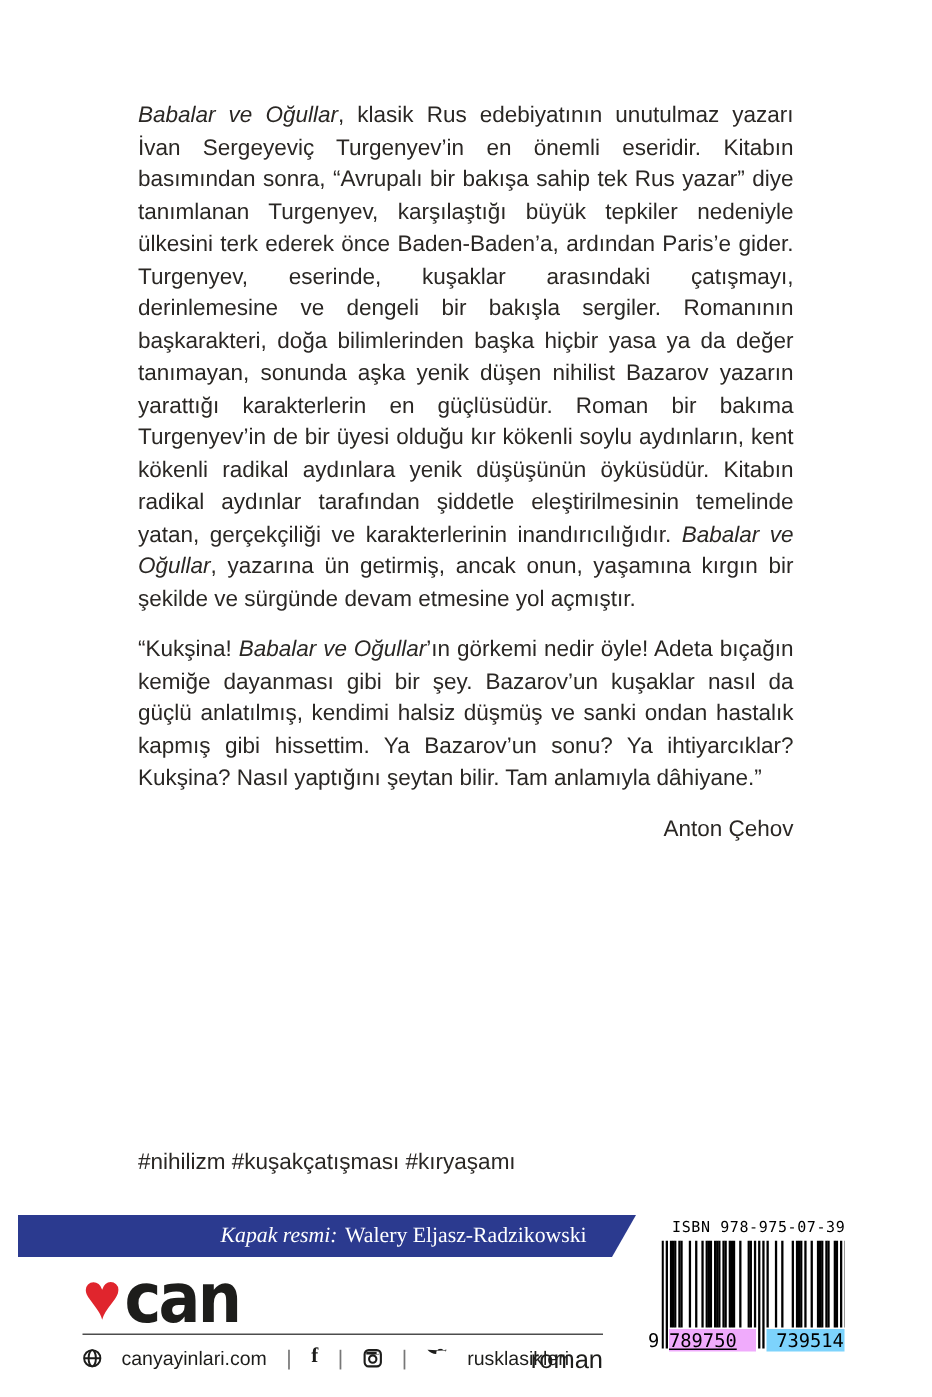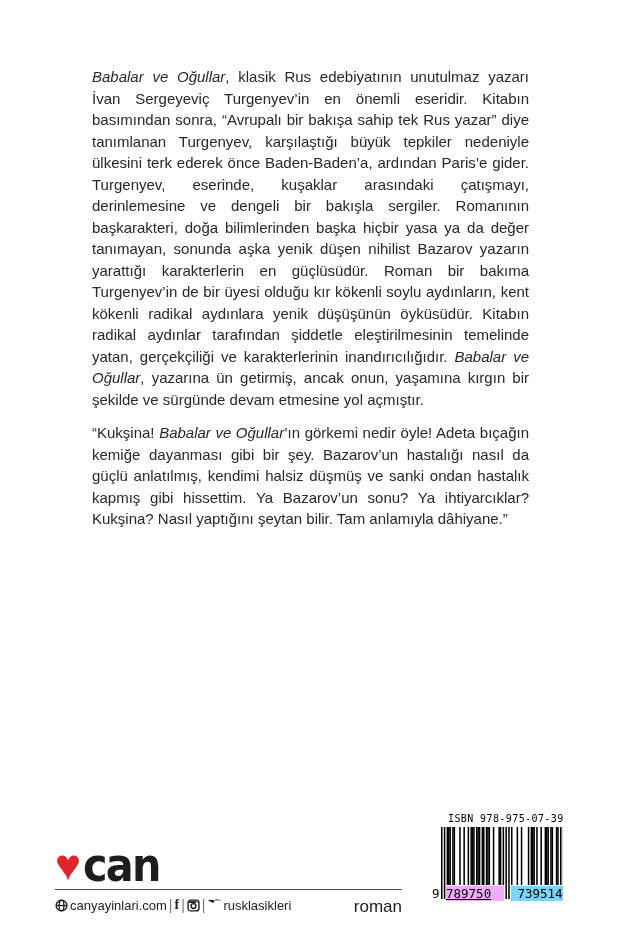--- a/index.html
+++ b/index.html
@@ -48,21 +48,21 @@
     font-family:"DejaVu Sans", sans-serif;font-weight:bold;
     font-size:46px;line-height:40px;letter-spacing:-2px;color:#1d1d1b;
     transform:scale(0.9,1);transform-origin:left center;
   }
   .rule{
     position:absolute;left:55px;top:889px;width:347px;height:1px;background:#4d4d4d;
   }
   
   .footer-links{
     position:absolute;left:55px;top:896px;height:18px;
-    display:flex;align-items:center;gap:2px;
+    display:flex;align-items:center;gap:13px;
     font-size:13px;color:#1d1d1b;justify-content:flex-end;
   }
   .footer-links .sep{color:#777;font-weight:100;font-size:14px;}
   .footer-links .fb{font-weight:bold;font-size:14px;font-family:"Liberation Serif",serif;}
   .footer-links svg{display:block;}
   .genre{
     position:absolute;left:330px;top:897px;width:72px;
     text-align:right;font-size:17px;color:#1d1d1b;
   }
   
@@ -86,27 +86,33 @@
   .bc-digits .g2{left:79px;width:58px;text-align:center;background:#7dd3fc;}
 </style>
 </head>
 <body>
 
 <div class="page">
 
   <div class="body-text">
     <div id="paragraphs">
         <p><span class="it">Babalar ve Oğullar</span><span>, klasik Rus edebiyatının unutulmaz yazarı İvan Sergeyeviç Turgenyev’in en önemli eseridir. Kitabın basımından sonra, “Avrupalı bir bakışa sahip tek Rus yazar” diye tanımlanan Turgenyev, karşılaştığı büyük tepkiler nedeniyle ülkesini terk ederek önce Baden-Baden’a, ardından Paris’e gider. Turgenyev, eserinde, kuşaklar arasındaki çatışmayı, derinlemesine ve dengeli bir bakışla sergiler. Romanının başkarakteri, doğa bilimlerinden başka hiçbir yasa ya da değer tanımayan, sonunda aşka yenik düşen nihilist Bazarov yazarın yarattığı karakterlerin en güçlüsüdür. Roman bir bakıma Turgenyev’in de bir üyesi olduğu kır kökenli soylu aydınların, kent kökenli radikal aydınlara yenik düşüşünün öyküsüdür. Kitabın radikal aydınlar tarafından şiddetle eleştirilmesinin temelinde yatan, gerçekçiliği ve karakterlerinin inandırıcılığıdır. </span><span class="it">Babalar ve Oğullar</span><span>, yazarına ün getirmiş, ancak onun, yaşamına kırgın bir şekilde ve sürgünde devam etmesine yol açmıştır.</span></p>
-        <p><span>“Kukşina! </span><span class="it">Babalar ve Oğullar</span><span>’ın görkemi nedir öyle! Adeta bıçağın kemiğe dayanması gibi bir şey. Bazarov’un hastalığı nasıl da güçlü anlatılmış, kendimi halsiz düşmüş ve sanki ondan hastalık kapmış gibi hissettim. Ya Bazarov’un sonu? Ya ihtiyarcıklar? Kukşina? Nasıl yaptığını şeytan bilir. Tam anlamıyla dâhiyane.”</span></p>
+        <p><span>“Kukşina! </span><span class="it">Babalar ve Oğullar</span><span>’ın görkemi nedir öyle! Adeta bıçağın kemiğe dayanması gibi bir şey. Bazarov’un kuşaklar nasıl da güçlü anlatılmış, kendimi halsiz düşmüş ve sanki ondan hastalık kapmış gibi hissettim. Ya Bazarov’un sonu? Ya ihtiyarcıklar? Kukşina? Nasıl yaptığını şeytan bilir. Tam anlamıyla dâhiyane.”</span></p>
       </div>
+    <div class="attribution">Anton Çehov</div>
   </div>
 
   <div class="hashtags">
-  </div>
-
+    <div>#nihilizm #kuşakçatışması #kıryaşamı</div>
+  </div>
+
+  <div class="credit-banner" id="banner" style="background: rgb(43, 58, 143);">
+    <span class="lbl">Kapak resmi:</span>
+    <span>Walery Eljasz-Radzikowski</span>
+  </div>
 
   <div class="logo">
     <span class="heart" id="heart" style="color: rgb(224, 37, 45);">♥</span>
     <span class="word">can</span>
   </div>
 
   <div class="rule"></div>
 
   <div class="footer-links">
     <span>

